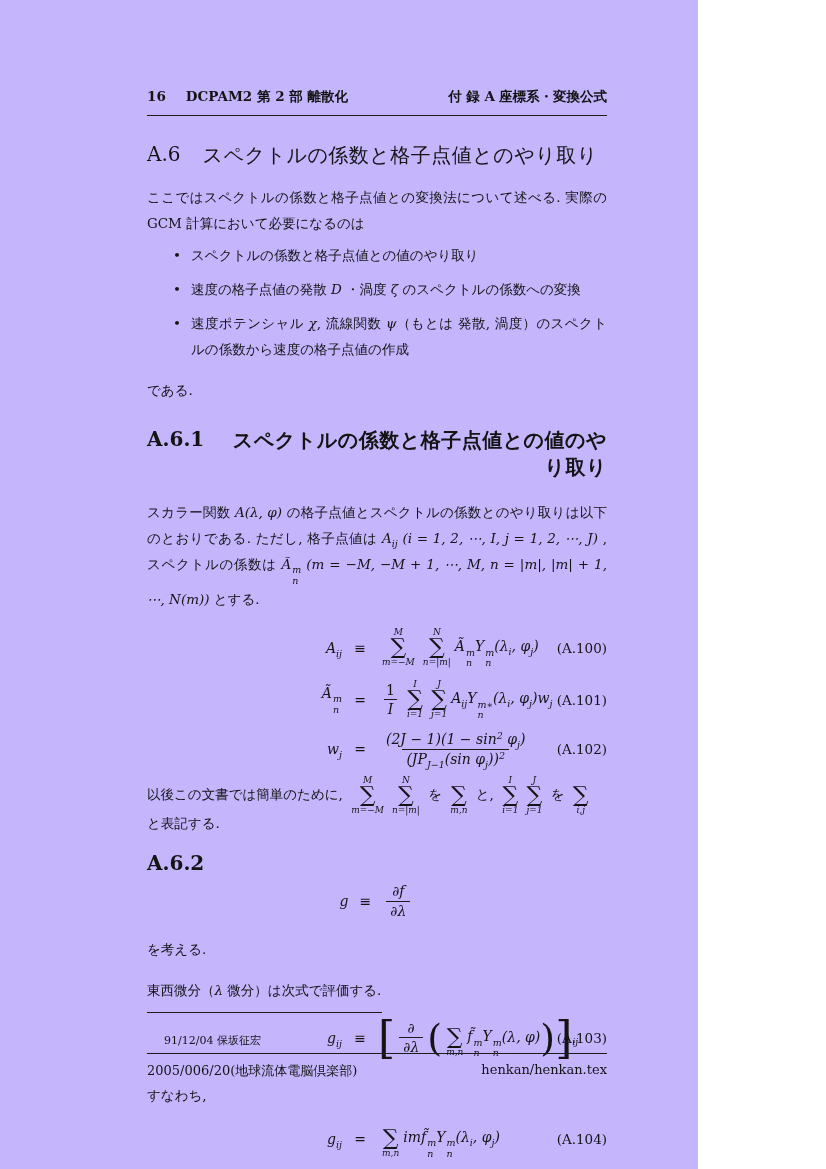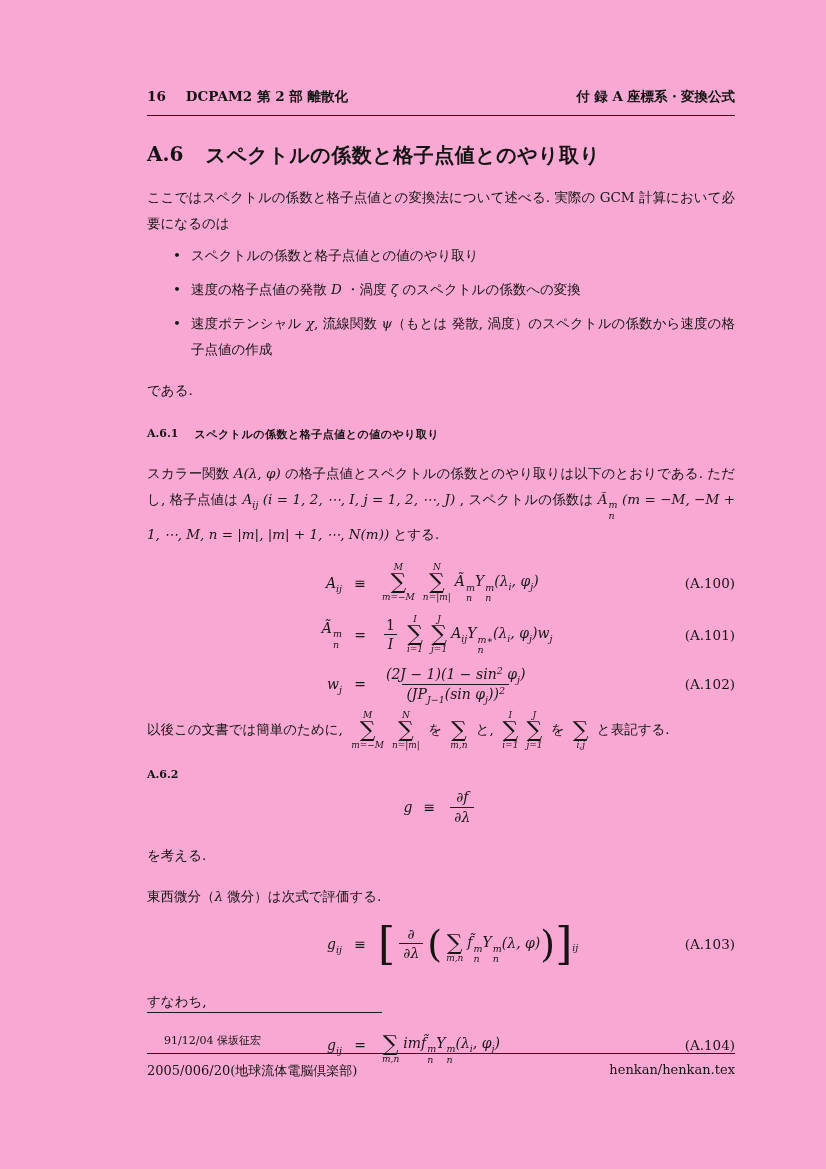--- a/index.html
+++ b/index.html
@@ -1,30 +1,30 @@
 <!DOCTYPE html>
 <html><head>
 <meta charset="utf-8">
 <style>
   html,body { margin:0; padding:0; background:#ffffff; }
   .page {
-    position:relative; width:826px; height:1169px; background:#f9a8d4;
+    position:relative; width:698px; height:1169px; background:#c4b5fd;
     box-sizing:border-box; padding:88px 91px 0 147px;
     font-family:"DejaVu Serif","Liberation Serif",serif;
     color:#141414; overflow:hidden;
   }
   
   .hdr { display:flex; justify-content:space-between; align-items:baseline;
          border-bottom:1.4px solid #1c1c1c; padding-bottom:9px;
          font-weight:bold; font-size:13.5px; }
   .hdr .grp { display:flex; gap:20px; }
   .hdr .grp2 { display:flex; gap:4px; }
   
-  .h-a6 { display:flex; gap:22px; margin:26px 0 8px; font-size:20px; font-weight:bold; }
-  .h-sub { display:flex; gap:16px; margin:24px 0 0; font-size:11px; font-weight:bold; }
+  .h-a6 { display:flex; gap:22px; margin:26px 0 8px; font-size:20px; font-weight:normal; }
+  .h-sub { display:flex; gap:16px; margin:24px 0 0; font-size:20px; font-weight:bold;text-align:right; }
   .h-a6 .jt, .h-sub .jt { font-family:"DejaVu Sans","Liberation Sans",sans-serif; letter-spacing:0.5px; }
   
   p.body { font-size:13.5px; line-height:26px; margin:15px 0 0; text-align:justify; }
   p.tight { margin-top:18px; }
   .mi { font-style:italic; }
   
   ul.blist { list-style:none; margin:6px 0 0; padding:0 0 0 26px; }
   ul.blist li { display:flex; margin:0 0 8px 0; line-height:26px; font-size:13.5px; }
   ul.blist .blt { width:18px; flex:none; }
   ul.blist .btext { flex:1; text-align:justify; }

